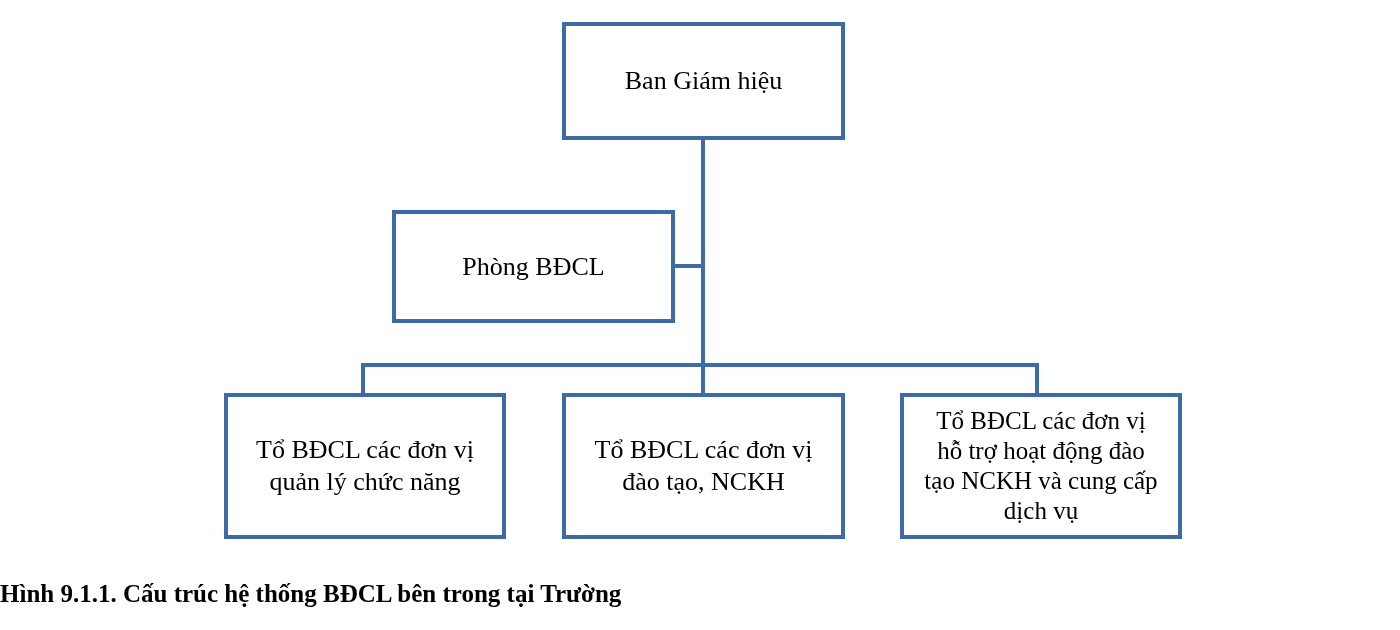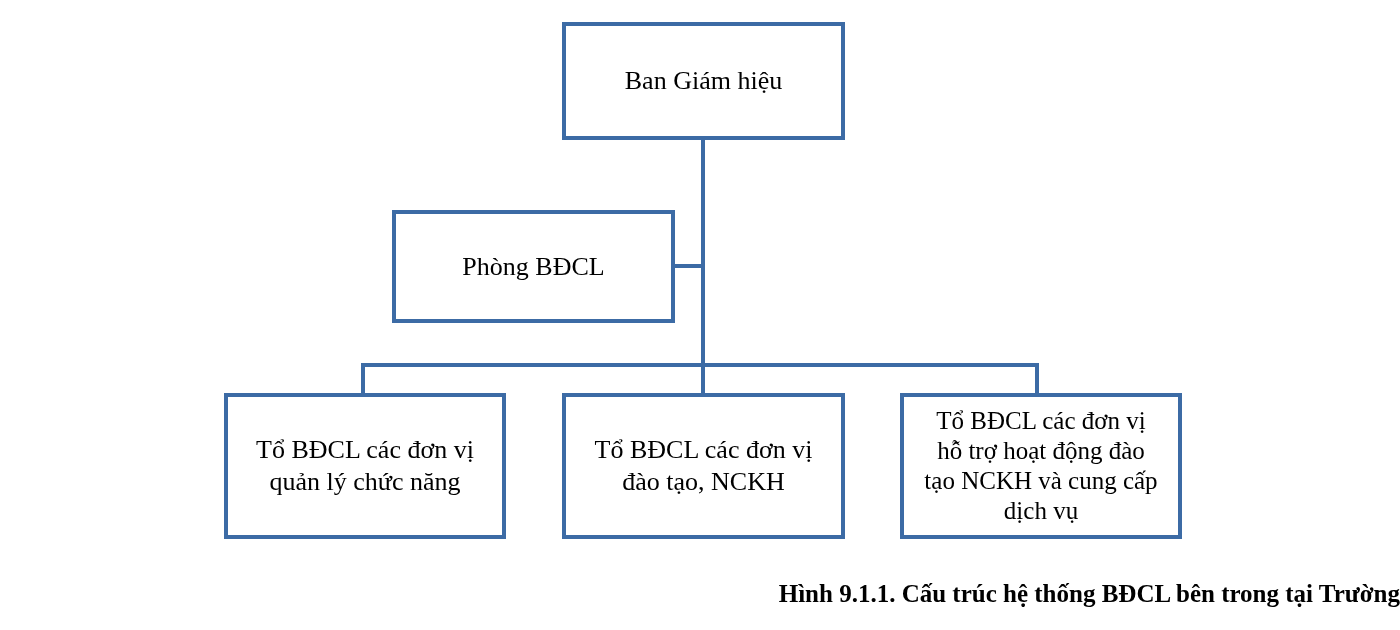--- a/index.html
+++ b/index.html
@@ -35,21 +35,21 @@
   .node-child3 { left: 900px; top: 393px; width: 282px; height: 146px; font-size: 25px; line-height: 1.2; }
   .line-trunk      { left: 701px;  top: 140px; width: 4px;   height: 255px; }
   .line-staff-stub { left: 673px;  top: 264px; width: 30px;  height: 4px; }
   .line-rail       { left: 361px;  top: 363px; width: 678px; height: 4px; }
   .line-drop-left  { left: 361px;  top: 363px; width: 4px;   height: 32px; }
   .line-drop-right { left: 1035px; top: 363px; width: 4px;   height: 32px; }
   .caption {
     position: absolute;
     left: 0; top: 580px;
     width: 1400px;
-    text-align: right;
+    text-align: left;
     font-weight: bold;
     font-size: 25px;
   }
 </style>
 </head>
 <body>
 
 <div class="canvas">
 
   <div class="connector line-trunk"></div>

